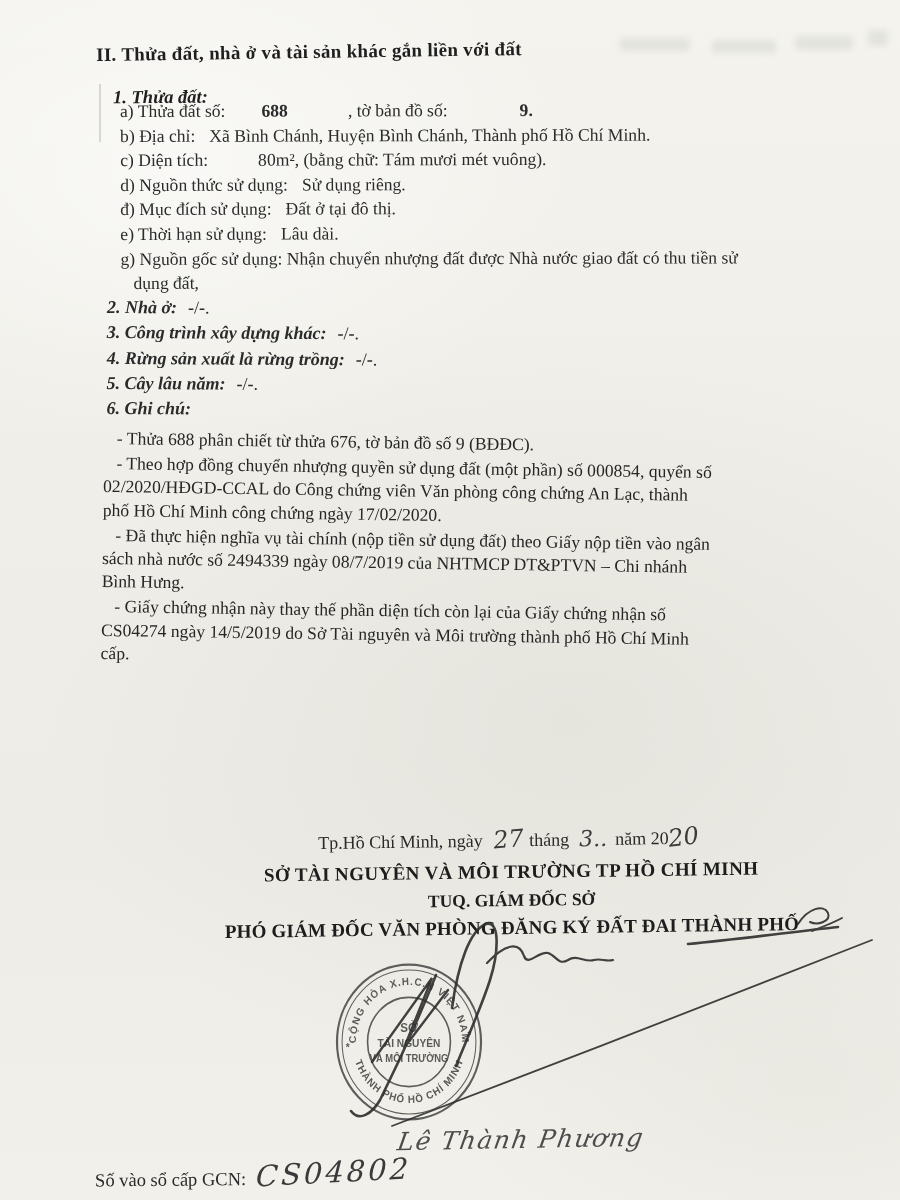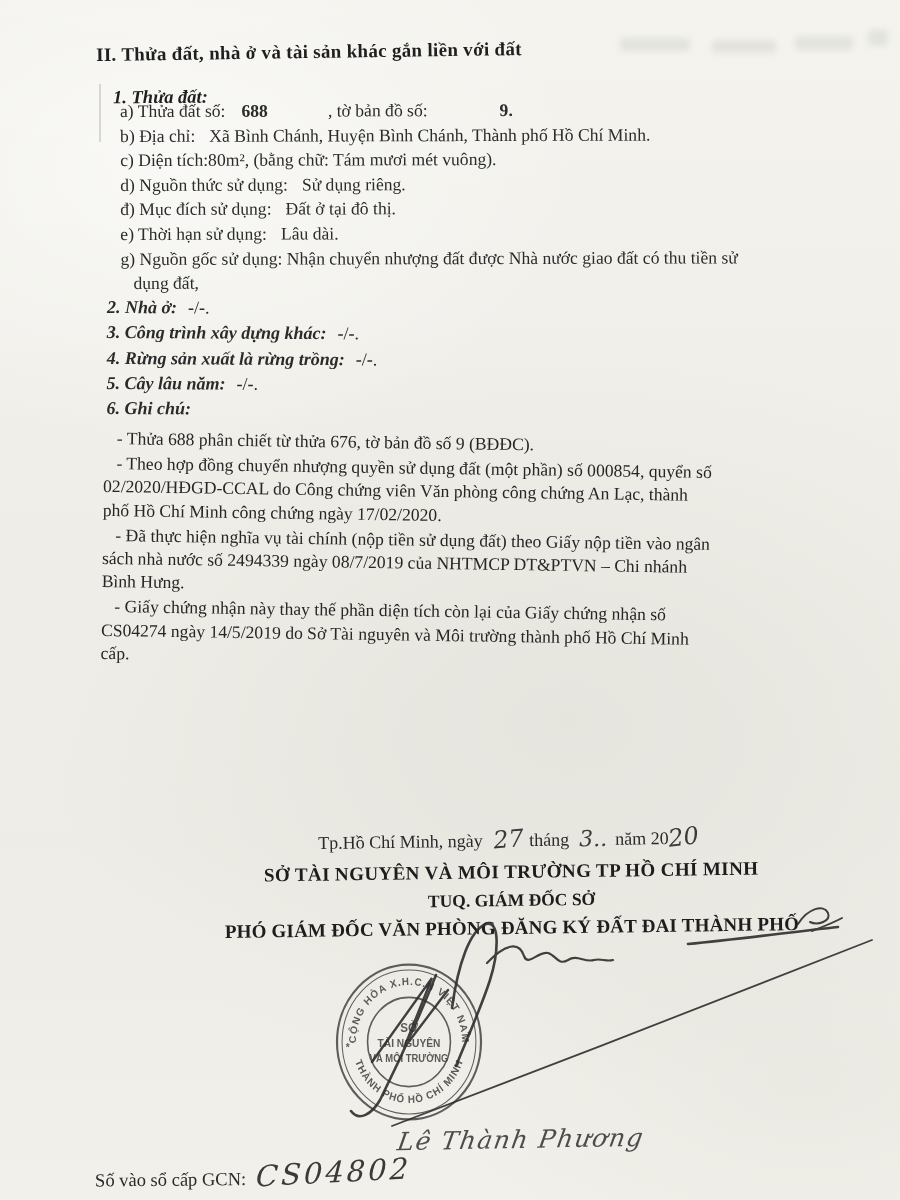--- a/index.html
+++ b/index.html
@@ -37,22 +37,22 @@
 
   .abs{position:absolute;}
   .row{white-space:nowrap;}
   .b{font-weight:bold;}
   .bi{font-weight:bold;font-style:italic;}
 
   #heading{left:96px;top:44px;font-size:19px;font-weight:bold;letter-spacing:.3px;transform:rotate(-.8deg);transform-origin:left top;color:#1f1f1f;}
   #parcel-title{left:113px;top:87px;font-size:18.5px;transform:rotate(-.4deg);color:#1e1e1e;}
   #items{left:120px;top:101px;font-size:17.6px;transform:rotate(-.15deg);transform-origin:left top;}
   #items .row{height:24.6px;}
-  .ml14{margin-left:14px;} .ml36{margin-left:16px;} .ml40{margin-left:60px;}
-  .ml50{} .ml72{margin-left:72px;}
+  .ml14{margin-left:14px;} .ml36{margin-left:36px;} .ml40{margin-left:60px;}
+  .ml50{margin-left:50px;} .ml72{margin-left:72px;}
   #g-line2{margin-left:13px;}
   #numbered{left:107px;top:297px;font-size:18px;transform:rotate(.3deg);transform-origin:left top;}
   #numbered .row{height:25.3px;}
   #numbered .val{margin-left:11px;font-style:normal;font-weight:normal;}
   #notes{left:104px;top:427px;width:775px;font-size:17.6px;line-height:23.2px;transform:rotate(.85deg);transform-origin:left top;color:#262626;}
   #notes .note{margin-bottom:2px;}
   #notes .first{padding-left:13px;}
 
   #dateline{left:318px;top:827px;font-size:18px;transform:rotate(-.8deg);transform-origin:left top;white-space:nowrap;color:#2a2a2a;}
   .hand{font-family:"DejaVu Serif", serif;font-style:italic;color:#3a3a3a;}

